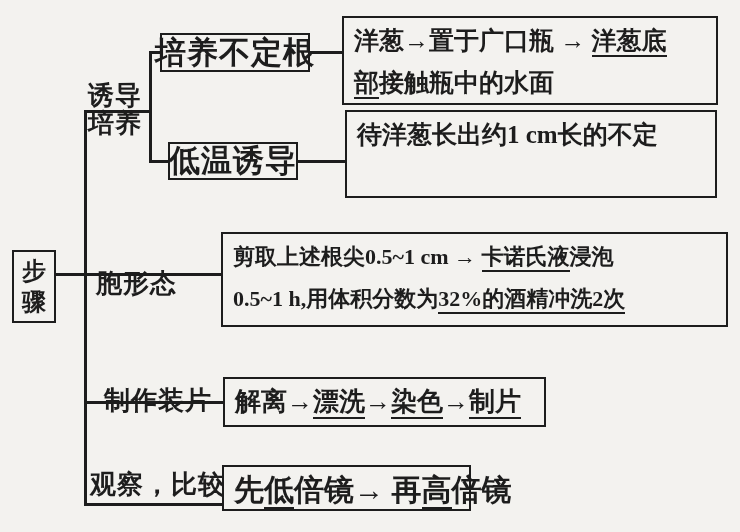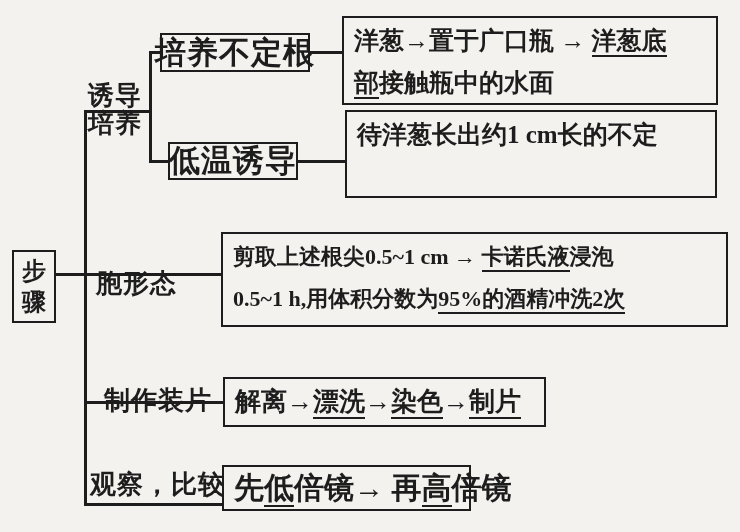--- a/index.html
+++ b/index.html
@@ -35,21 +35,21 @@
   }
   .detailbox{
     font-weight:700;
     padding:2px 10px;
     font-size:25px;
   }
   .detailbox .tline{
     line-height:42px;
     white-space:nowrap;
   }
-  .detailbox.center{display:flex;align-items:center;}
+  .detailbox.center{display:flex;align-items:flex-start;}
   .u{border-bottom:2.5px solid var(--ink);padding-bottom:1px;}
   
   .rootbox{
     position:absolute;
     border:2.5px solid var(--ink);
     box-sizing:border-box;
     display:flex;align-items:center;justify-content:center;
     font-weight:700;font-size:24px;
     background:var(--paper);
   }
@@ -102,21 +102,21 @@
       <div class="tline"><span>洋葱→置于广口瓶 → </span><span class="u">洋葱底</span></div>
       <div class="tline"><span class="u">部</span><span>接触瓶中的水面</span></div>
     </div>
 
   <div class="detailbox" style="left:345px;top:110px;width:372px;height:88px;">
       <div class="tline"><span>待洋葱长出约1 cm长的不定</span></div>
     </div>
 
   <div class="detailbox" style="left:221px;top:232px;width:507px;height:95px;font-size:22px;">
       <div class="tline"><span>剪取上述根尖0.5~1 cm → </span><span class="u">卡诺氏液</span><span>浸泡</span></div>
-      <div class="tline"><span>0.5~1 h,用体积分数为</span><span class="u">95%的酒精</span><span class="u">冲洗2次</span></div>
+      <div class="tline"><span>0.5~1 h,用体积分数为</span><span class="u">32%的酒精</span><span class="u">冲洗2次</span></div>
     </div>
 
   <div class="detailbox center" style="left:223px;top:377px;width:323px;height:50px;font-size:26px;">
       <div class="tline"><span>解离→</span><span class="u">漂洗</span><span>→</span><span class="u">染色</span><span>→</span><span class="u">制片</span></div>
     </div>
 
   <div class="detailbox center" style="left:222px;top:465px;width:249px;height:46px;font-size:30px;">
       <div class="tline"><span>先</span><span class="u">低</span><span>倍镜→ 再</span><span class="u">高</span><span>倍镜</span></div>
     </div>
 

